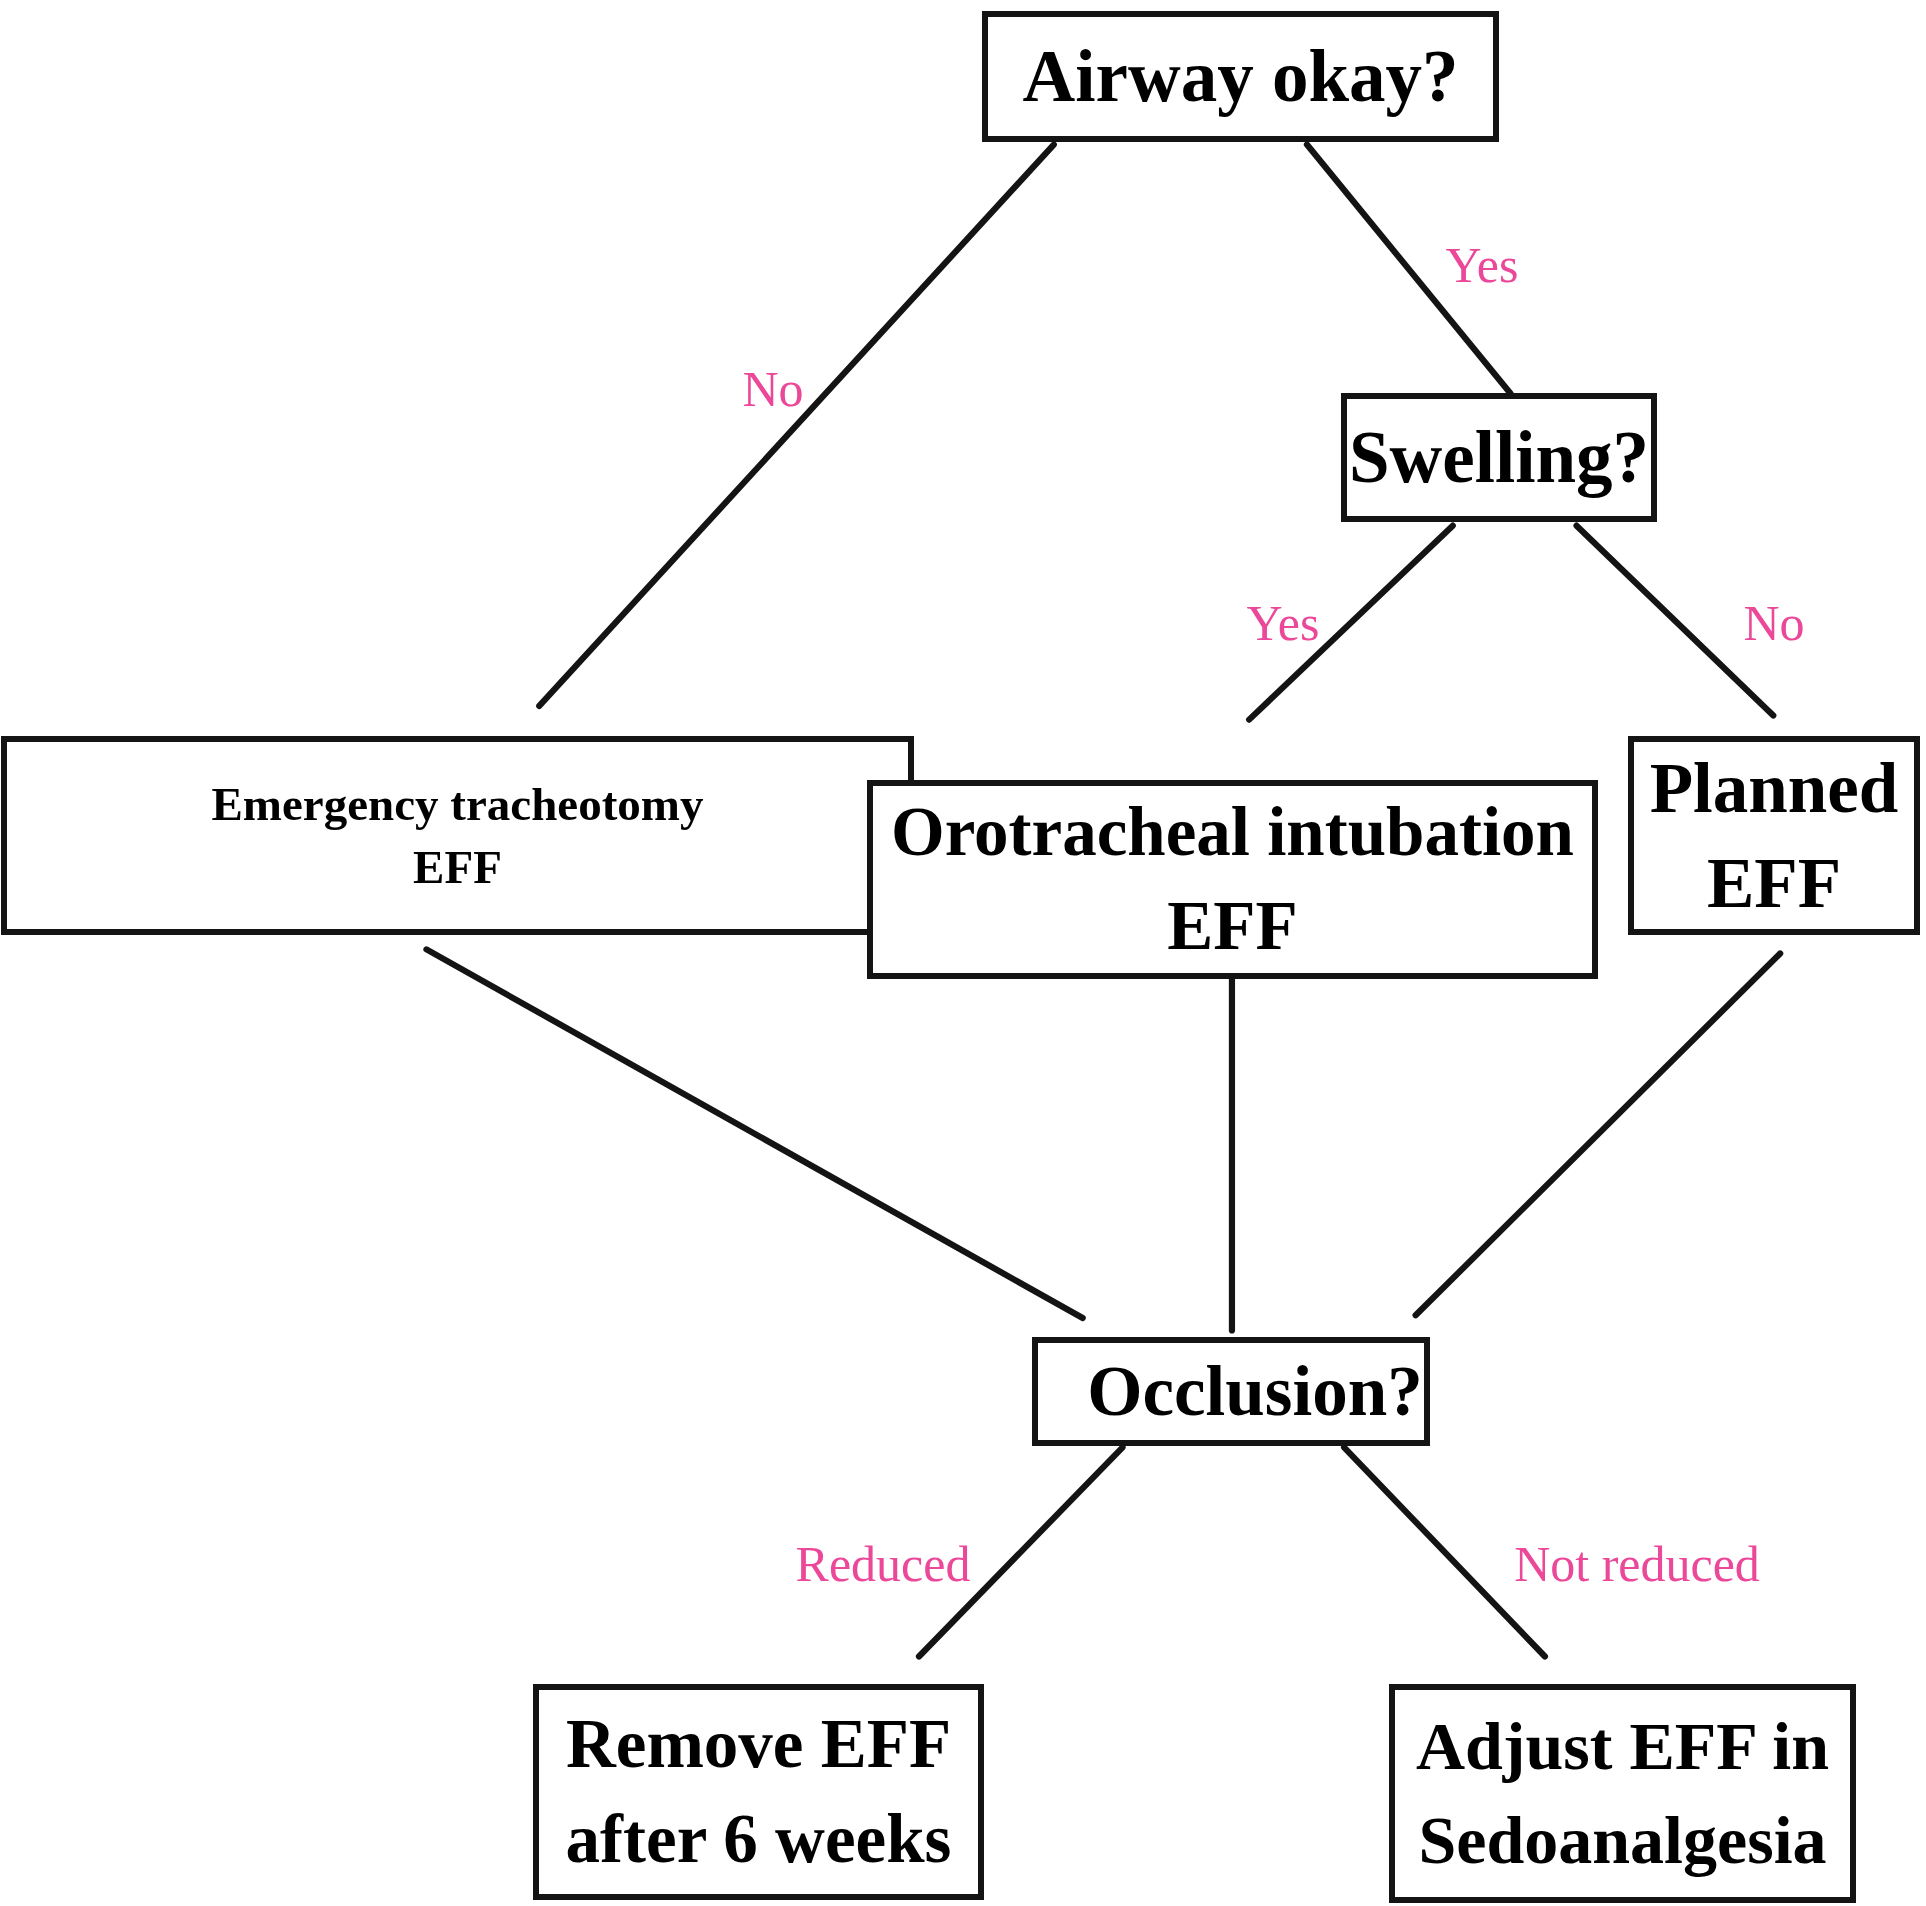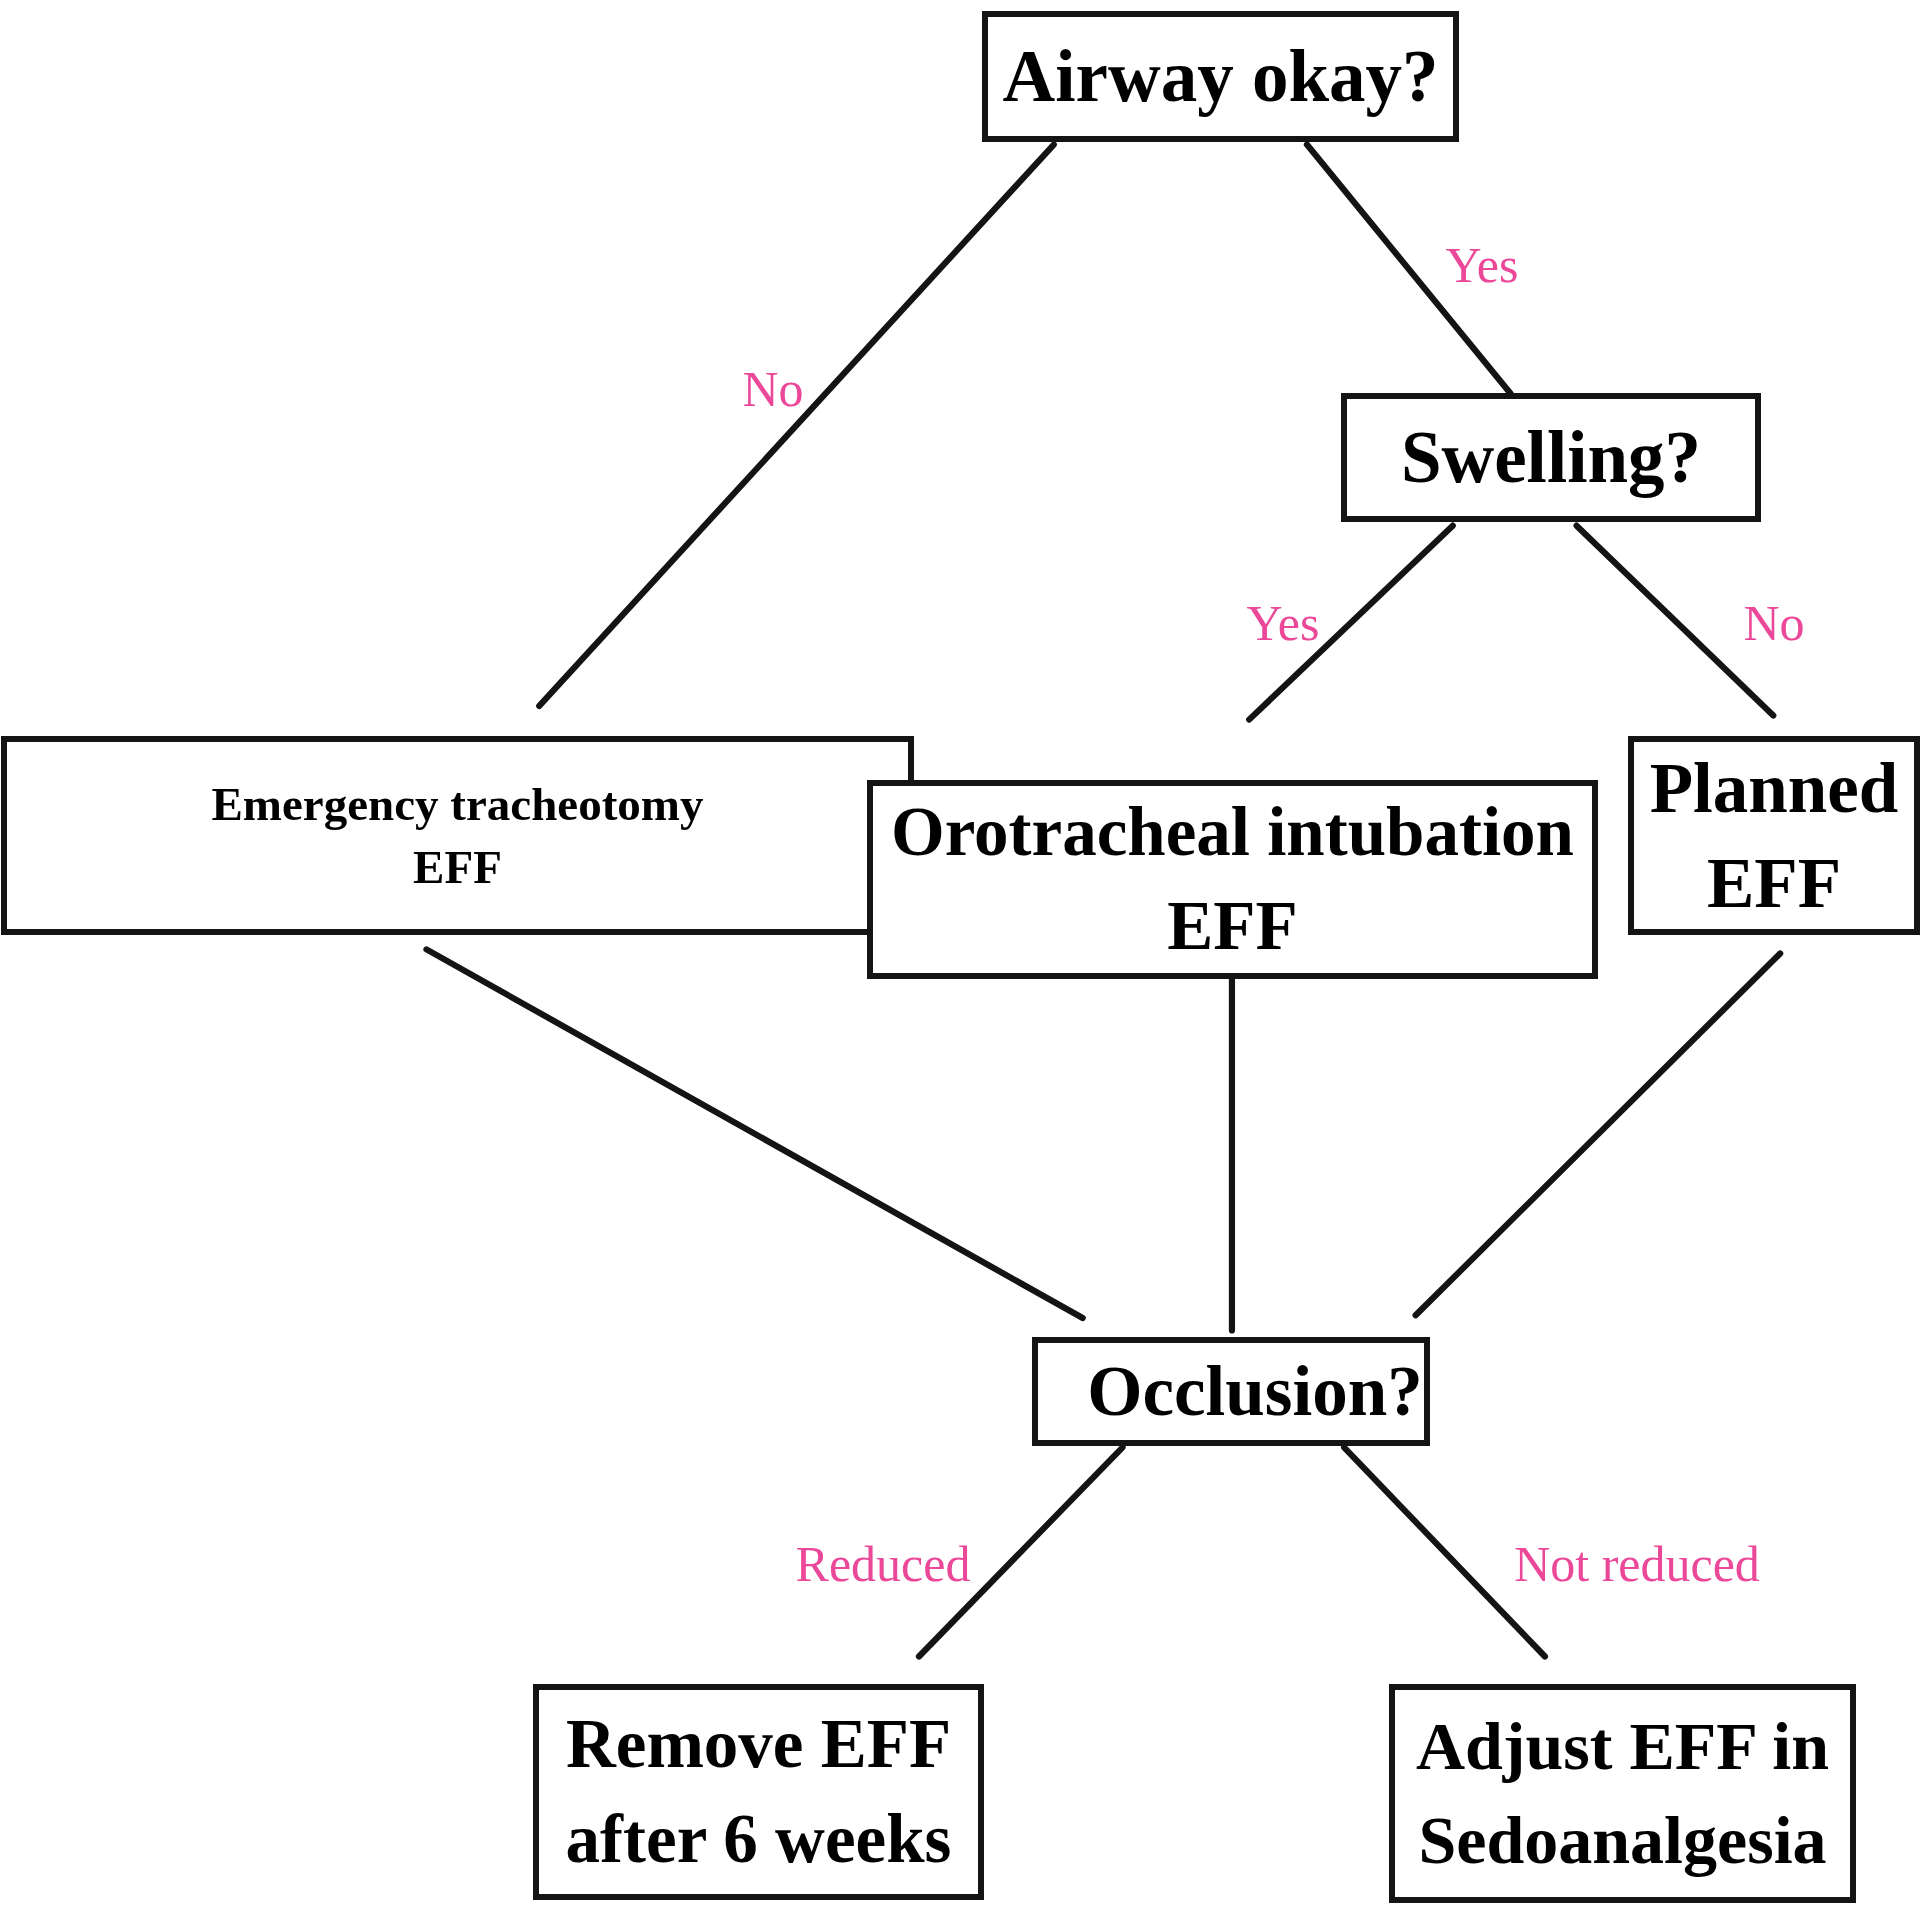--- a/index.html
+++ b/index.html
@@ -37,22 +37,22 @@
     align-items: center;
     justify-content: center;
     text-align: center;
     font-weight: bold;
   }
   .node .node-label {
     white-space: pre-line;
     display: block;
     padding: 0 4.1px;
   }
-  .node-airway        { left: 982px; top: 11px;   width: 477px;  height: 131px; font-size: 73px; }
-  .node-swelling      { left: 1341px; top: 393px;  width: 420px;  height: 129px; font-size: 73px; }
+  .node-airway        { left: 982px; top: 11px;   width: 517px;  height: 131px; font-size: 73px; }
+  .node-swelling      { left: 1341px; top: 393px;  width: 316px;  height: 129px; font-size: 73px; }
   .node-tracheotomy   { left: 1px;   top: 736px; width: 913px; height: 199px; font-size: 47px; line-height: 1.33; }
   .node-intubation    { left: 867px; top: 736px; width: 731px; height: 199px; font-size: 69px; line-height: 1.36; margin-top: 44px; }
   .node-planned       { left: 1628px; top: 736px; width: 292px;  height: 199px; font-size: 71px; line-height: 1.33; }
   .node-occlusion     { left: 1032px; top: 1337px; width: 398px;  height: 109px; font-size: 71px; padding-left: 48px; }
   .node-remove        { left: 533px;  top: 1684px; width: 451px;  height: 216px; font-size: 69px; line-height: 1.38; }
   .node-adjust        { left: 1389px; top: 1684px; width: 467px;  height: 219px; font-size: 68px;  line-height: 1.38; }
   .edge-label {
     position: absolute;
     transform: translate(-50%, -50%);
     font-size: 50px;

